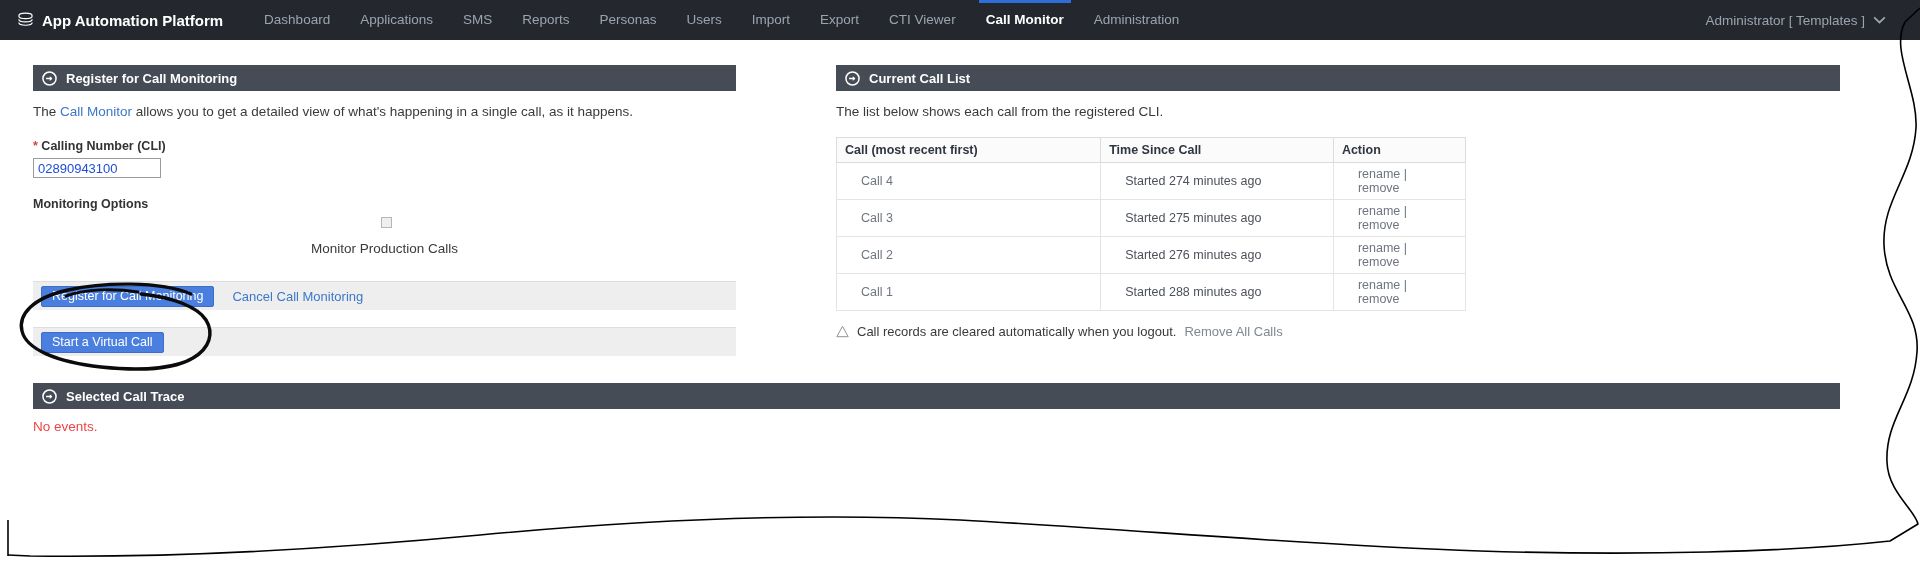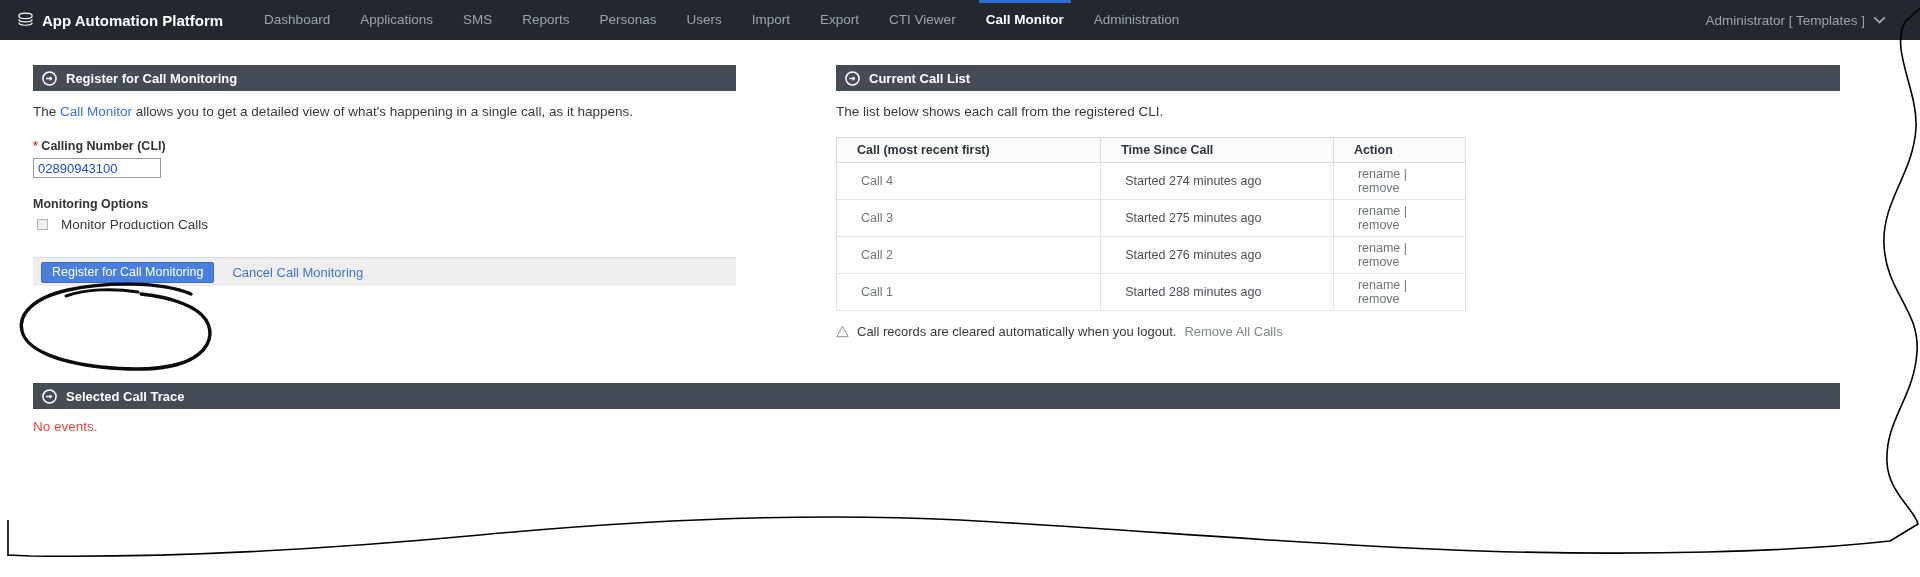--- a/index.html
+++ b/index.html
@@ -73,21 +73,21 @@
   .text-input {
     width:128px; height:20px;
     border:1px solid #999a9c;
     font-family:"Liberation Sans", sans-serif;
     font-size:13px; color:#1d4ed8;
     padding:1px 4px;
     background:#fff;
     display:block;
   }
   .opt-title { font-size:12.5px; font-weight:bold; color:#333; margin-top:19px; }
-  .check-row { display:flex; align-items:center; gap:13px; margin-top:6px; }
+  .check-row { display:flex; align-items:center; gap:13px; margin-top:6px;flex-direction:column; }
   .chk {
     width:11px; height:11px; border:1px solid #b6b6b6;
     background:#efefef; display:block; flex:0 0 auto;
     margin-left:4px; cursor:pointer;
   }
   .check-label { font-size:13.5px; color:#3a3a3a; cursor:pointer; }
 
   .bar {
     background:#eeeeee; border-top:1px solid #dedede;
     height:29px; display:flex; align-items:center;
@@ -107,21 +107,21 @@
 
   
   .tbl {
     border-collapse:collapse; width:100%;
     border:1px solid #dcdcdc; background:#fff;
   }
   .tbl th {
     text-align:left; font-size:12.5px; font-weight:bold; color:#2f3640;
     background:#fbfbfb;
     border:1px solid #dcdcdc;
-    padding:5px 20px; height:22px;
+    padding:5px 8px; height:22px;
   }
   .tbl td {
     font-size:12.5px; color:#6f7580;
     border:1px solid #e4e4e4;
     padding:4px 24px; height:20px;
   }
   .tbl td.dark { color:#4c5159; }
   .act { color:#9aa0a8; cursor:pointer; }
   .note {
     display:flex; align-items:center; gap:8px;
@@ -193,20 +193,23 @@
       <div class="check-row">
         <span class="chk"></span>
         <span class="check-label">Monitor Production Calls</span>
       </div>
 
       <div class="bar" style="margin-top:25px;">
         <button class="btn">Register for Call Monitoring</button>
         <span class="link">Cancel Call Monitoring</span>
       </div>
 
+      <div class="bar bar2">
+        <button class="btn">Start a Virtual Call</button>
+      </div>
     </div>
   </div>
 
   <div class="panel" style="left:836px; top:25px; width:1004px;">
     <div class="panel-head">
       <svg class="panel-head-icon" viewBox="0 0 24 24">
         <circle cx="12" cy="12" r="10.5" fill="none" stroke="#ffffff" stroke-width="2.4"></circle>
         <path d="M6.5 12 H15.5" stroke="#ffffff" stroke-width="2.4" fill="none"></path>
         <path d="M12.4 8.2 L16.6 12 L12.4 15.8 Z" fill="#ffffff"></path>
       </svg>

